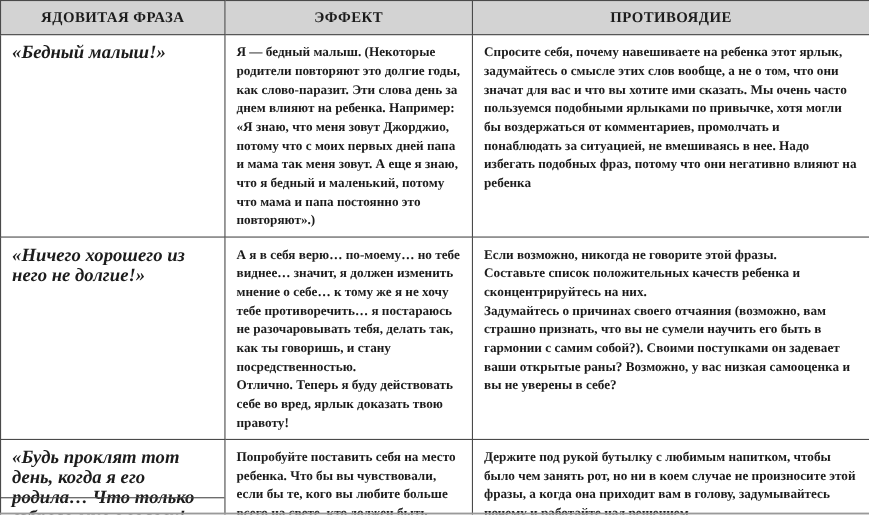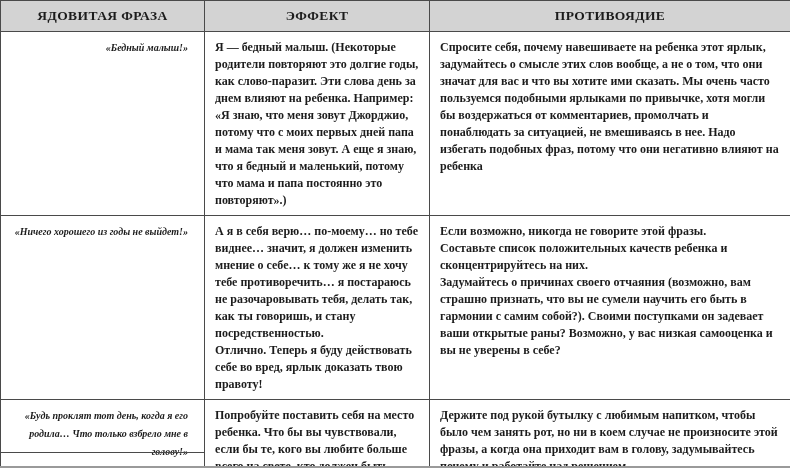--- a/index.html
+++ b/index.html
@@ -38,24 +38,23 @@
   td {
     padding: 7px 9px 6px 10px;
     font-size: 12px;
     line-height: 17px;
     white-space: pre-line;
     font-weight: bold;
   }
   td.phrase {
     font-weight: bold;
     font-style: italic;
-    font-size: 10px;
+    font-size: 17px;
     line-height: 18px;
     padding-right: 16px;
-    text-align: right;
   }
   tr.r1 td { height: 172px; }
   tr.r2 td { height: 176px; }
   tr.r3 td { height: 120px; }
   .partial-border {
     position: absolute;
     left: 0;
     top: 452px;
     width: 204px;
     height: 1px;
@@ -87,21 +86,21 @@
         <th>ПРОТИВОЯДИЕ</th>
       </tr>
     </thead>
     <tbody>
       <tr class="r1">
         <td class="phrase">«Бедный малыш!»</td>
         <td>Я — бедный малыш. (Некоторые родители повторяют это долгие годы, как слово-паразит. Эти слова день за днем влияют на ребенка. Например: «Я знаю, что меня зовут Джорджио, потому что с моих первых дней папа и мама так меня зовут. А еще я знаю, что я бедный и маленький, потому что мама и папа постоянно это повторяют».)</td>
         <td>Спросите себя, почему навешиваете на ребенка этот ярлык, задумайтесь о смысле этих слов вообще, а не о том, что они значат для вас и что вы хотите ими сказать. Мы очень часто пользуемся подобными ярлыками по привычке, хотя могли бы воздержаться от комментариев, промолчать и понаблюдать за ситуацией, не вмешиваясь в нее. Надо избегать подобных фраз, потому что они негативно влияют на ребенка</td>
       </tr>
       <tr class="r2">
-        <td class="phrase">«Ничего хорошего из годы не выйдет!»</td>
+        <td class="phrase">«Ничего хорошего из него не долгие!»</td>
         <td>А я в себя верю… по-моему… но тебе виднее… значит, я должен изменить мнение о себе… к тому же я не хочу тебе противоречить… я постараюсь не разочаровывать тебя, делать так, как ты говоришь, и стану посредственностью.
 Отлично. Теперь я буду действовать себе во вред, ярлык доказать твою правоту!</td>
         <td>Если возможно, никогда не говорите этой фразы.
 Составьте список положительных качеств ребенка и сконцентрируйтесь на них.
 Задумайтесь о причинах своего отчаяния (возможно, вам страшно признать, что вы не сумели научить его быть в гармонии с самим собой?). Своими поступками он задевает ваши открытые раны? Возможно, у вас низкая самооценка и вы не уверены в себе?</td>
       </tr>
       <tr class="r3">
         <td class="phrase">«Будь проклят тот день, когда я его родила… Что только взбрело мне в голову!»</td>
         <td>Попробуйте поставить себя на место ребенка. Что бы вы чувствовали, если бы те, кого вы любите больше всего на свете, кто должен быть вашей опорой, говорили вам такие слова?</td>
         <td>Держите под рукой бутылку с любимым напитком, чтобы было чем занять рот, но ни в коем случае не произносите этой фразы, а когда она приходит вам в голову, задумывайтесь почему и работайте над решением</td>

